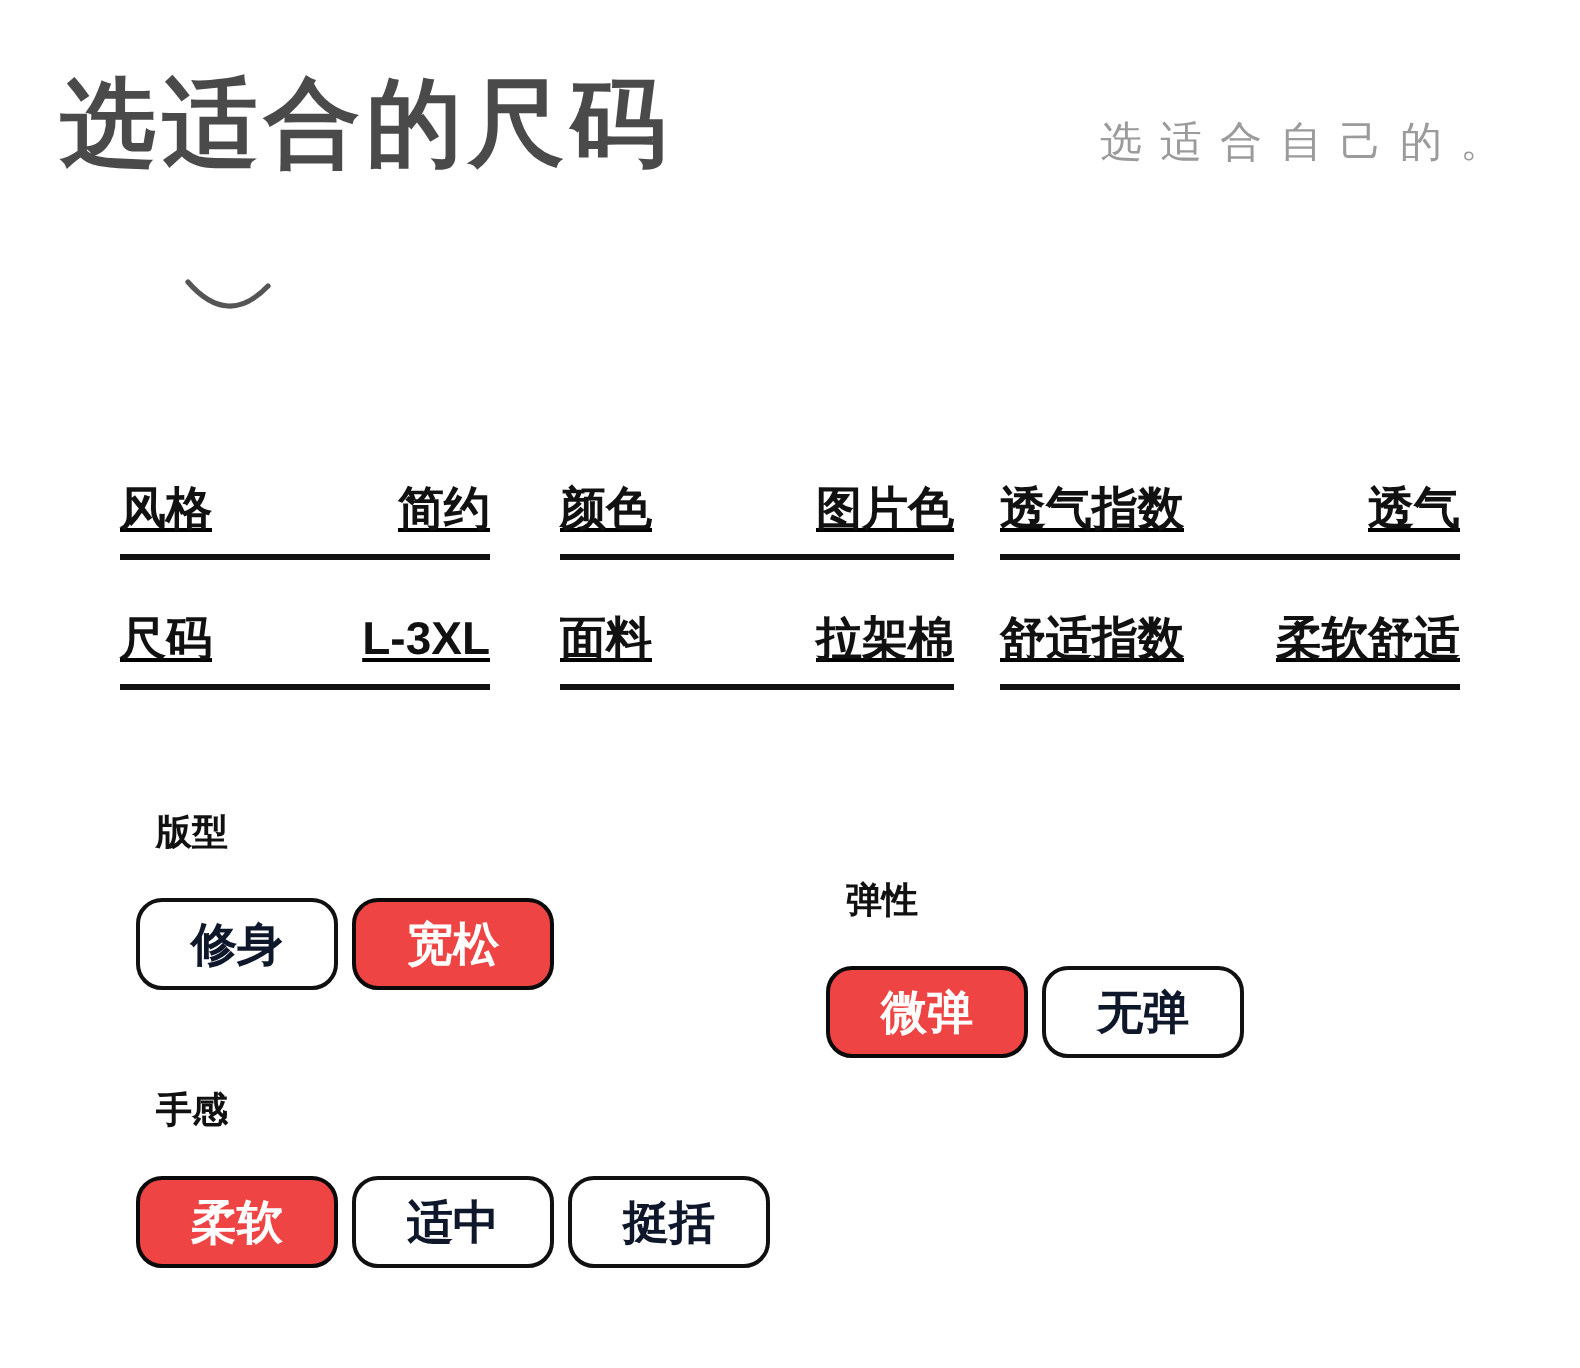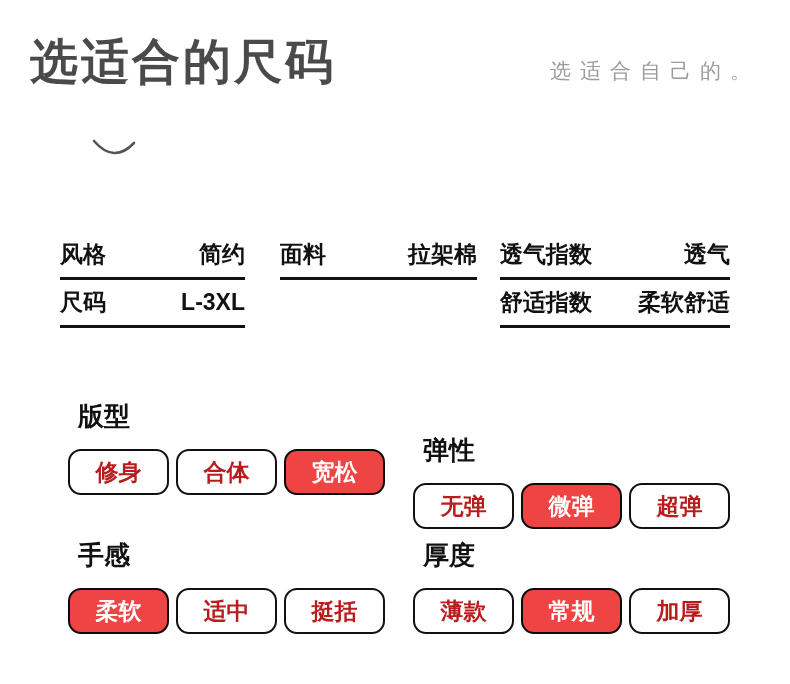--- a/index.html
+++ b/index.html
@@ -12,34 +12,34 @@
   .subtitle{position:absolute;right:30px;top:57px;font-size:21px;font-weight:500;
             color:#9b9b9b;letter-spacing:9px;white-space:nowrap;font-family:Liberation Mono, monospace;}
   .smile{position:absolute;left:91px;top:138px;}
 
   
   .spec-group{position:absolute;top:232px;}
   .spec-group.g0{left:60px;width:185px;}
   .spec-group.g1{left:280px;width:197px;}
   .spec-group.g2{left:500px;width:230px;}
   .spec-row{display:flex;justify-content:space-between;align-items:center;
-            height:45px;border-bottom:3px solid #111;}
+            height:45px;border-bottom:3px solid #111;margin-bottom:17px;text-decoration:underline;}
   .spec-label,.spec-value{font-size:23px;font-weight:700;color:#111;white-space:nowrap;}
 
   
   .attr-section{position:absolute;width:330px;}
   .attr-section.p00{left:68px;top:403px;}
   .attr-section.p01{left:413px;top:403px;margin-top:34px;}
   .attr-section.p10{left:68px;top:542px;}
   .attr-section.p11{left:413px;top:542px;}
-  .attr-label{margin-left:10px;font-size:26px;font-weight:700;color:#111;line-height:26px;}
+  .attr-label{margin-left:10px;font-size:18px;font-weight:700;color:#111;line-height:26px;}
   .chip-row{display:flex;gap:7px;margin-top:20px;}
   .chip{box-sizing:border-box;width:101px;height:46px;display:flex;align-items:center;
         justify-content:center;border:2.5px solid #111;border-radius:13px;
-        font-size:23px;font-weight:700;color:#b91c1c;background:#fff;cursor:pointer;
+        font-size:23px;font-weight:700;color:#0f172a;background:#fff;cursor:pointer;
         white-space:nowrap;}
   .chip.selected{background:#ef4444;border-color:#0a0a0a;color:#ffffff;}
 </style>
 </head>
 <body>
 
 <div class="page">
 
   <div class="title">选适合的尺码</div>
   <div class="subtitle">选适合自己的。</div>
@@ -53,64 +53,58 @@
       <span class="spec-label">风格</span>
       <span class="spec-value">简约</span>
     </div>
     <div class="spec-row">
       <span class="spec-label">尺码</span>
       <span class="spec-value">L-3XL</span>
     </div>
   </div>
   <div class="spec-group g1">
     <div class="spec-row">
+      <span class="spec-label">颜色</span>
+      <span class="spec-value">图片色</span>
+    </div>
+    <div class="spec-row">
       <span class="spec-label">面料</span>
       <span class="spec-value">拉架棉</span>
     </div>
   </div>
   <div class="spec-group g2">
     <div class="spec-row">
       <span class="spec-label">透气指数</span>
       <span class="spec-value">透气</span>
     </div>
     <div class="spec-row">
       <span class="spec-label">舒适指数</span>
       <span class="spec-value">柔软舒适</span>
     </div>
   </div>
 
   <div class="attr-section p00">
     <div class="attr-label">版型</div>
     <div class="chip-row">
       <div class="chip">修身</div>
-      <div class="chip">合体</div>
       <div class="chip selected">宽松</div>
     </div>
   </div>
 
   <div class="attr-section p01">
     <div class="attr-label">弹性</div>
     <div class="chip-row">
+      <div class="chip selected">微弹</div>
       <div class="chip">无弹</div>
-      <div class="chip selected">微弹</div>
-      <div class="chip">超弹</div>
     </div>
   </div>
 
   <div class="attr-section p10">
     <div class="attr-label">手感</div>
     <div class="chip-row">
       <div class="chip selected">柔软</div>
       <div class="chip">适中</div>
       <div class="chip">挺括</div>
     </div>
   </div>
 
-  <div class="attr-section p11">
-    <div class="attr-label">厚度</div>
-    <div class="chip-row">
-      <div class="chip">薄款</div>
-      <div class="chip selected">常规</div>
-      <div class="chip">加厚</div>
-    </div>
-  </div>
 
 </div>
 
 </body></html>

